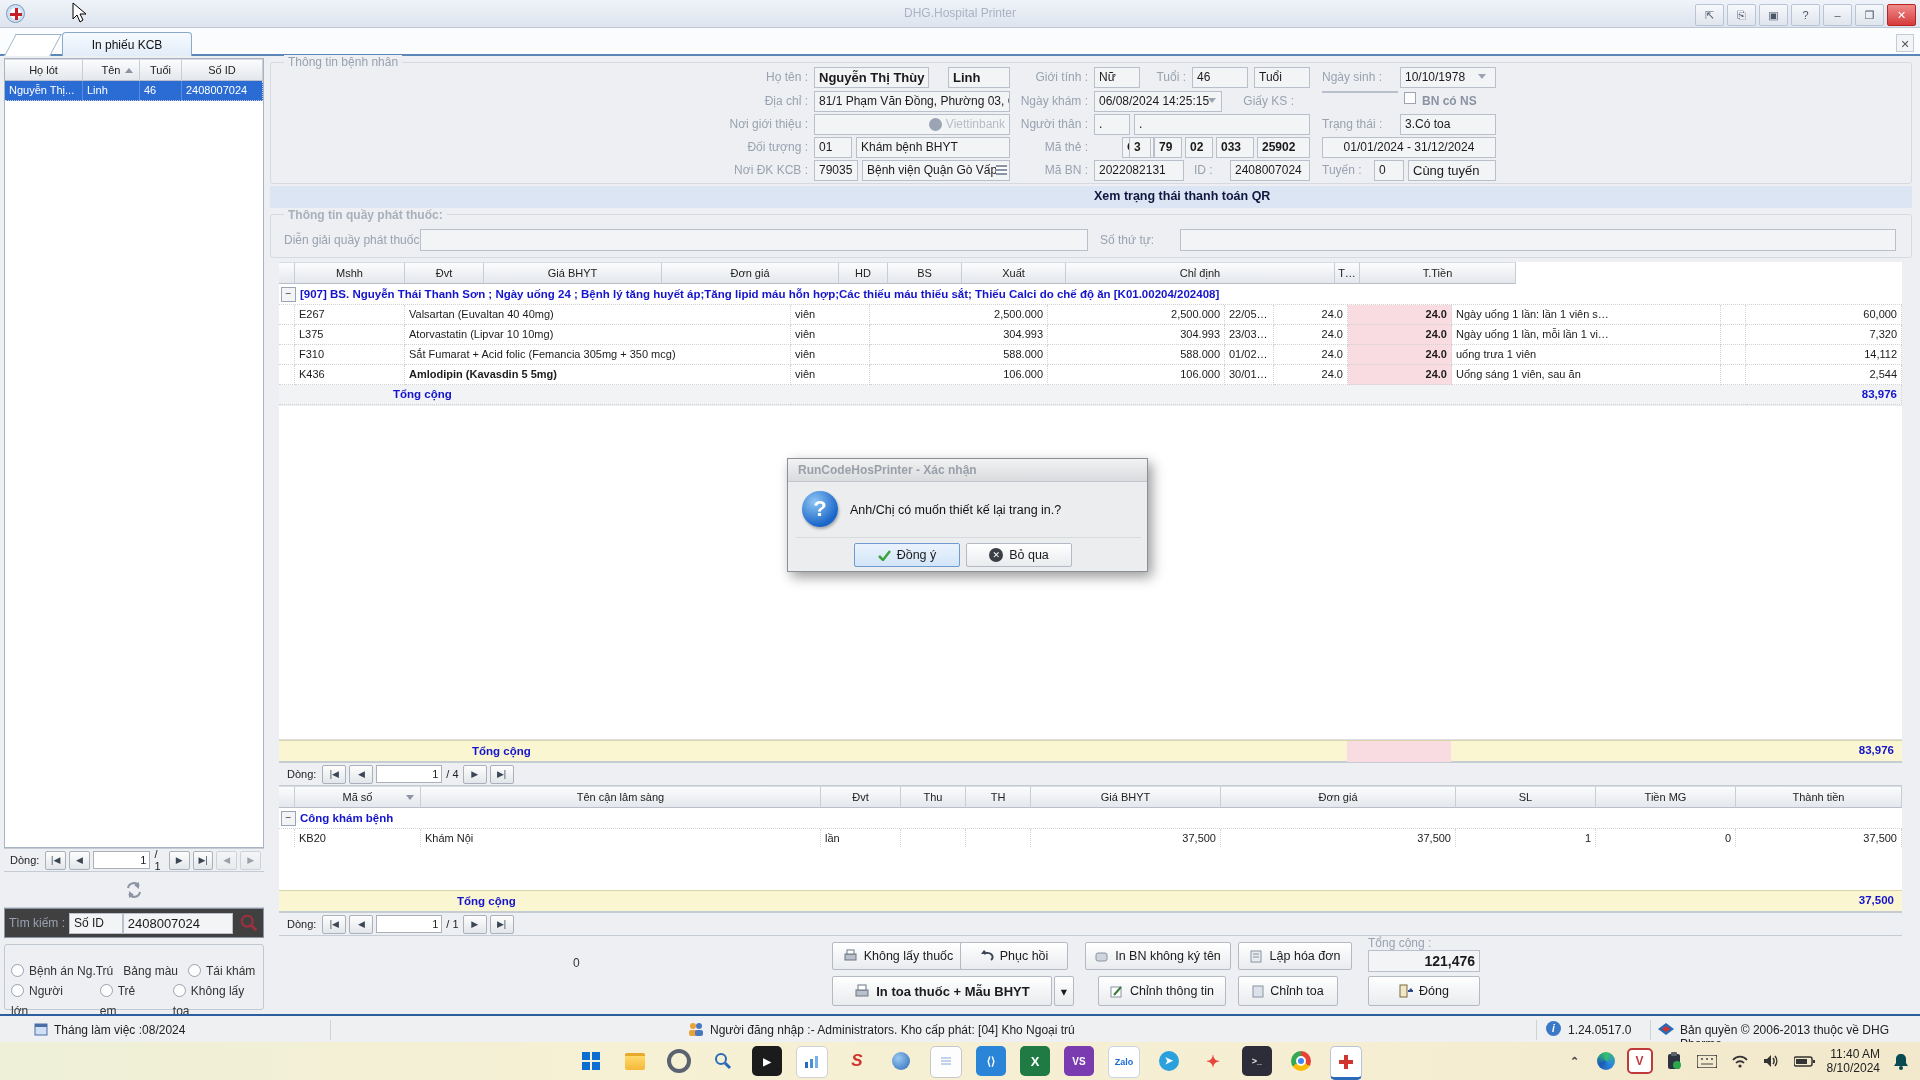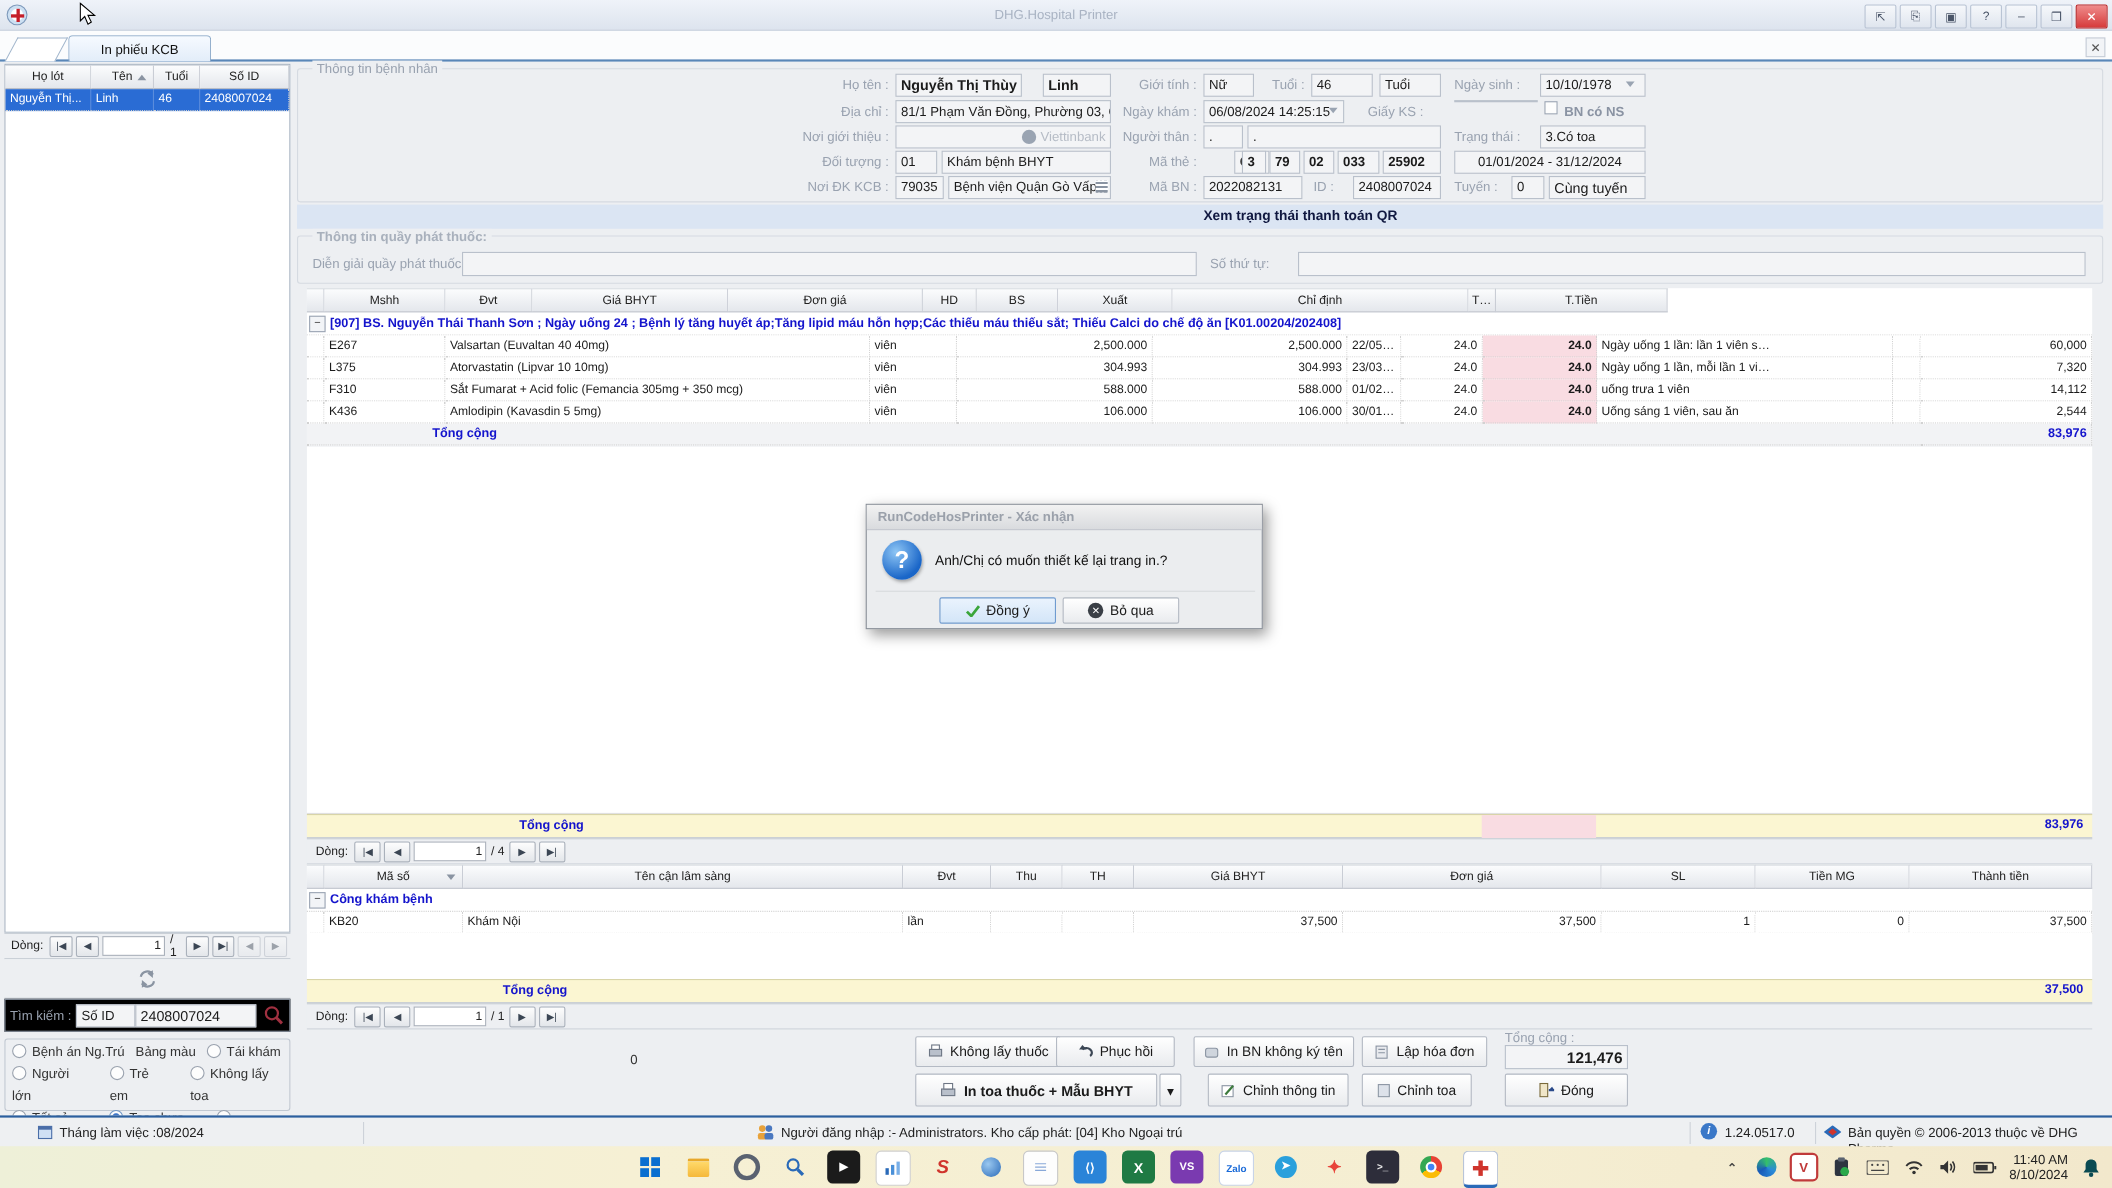--- a/index.html
+++ b/index.html
@@ -85,32 +85,32 @@
 
   <div class="abs" style="left:4px;top:872px;width:260px;height:36px;background:#edeff2;border-bottom:1px solid #c6ccd4;display:flex;align-items:center;justify-content:center;">
     <svg width="20" height="20" viewBox="0 0 20 20">
       <path d="M4 8 A6 6 0 0 1 15 6" fill="none" stroke="#8a94a2" stroke-width="2"></path>
         <polygon points="15,2 15,9 10,5" fill="#8a94a2"></polygon>
       <path d="M16 12 A6 6 0 0 1 5 14" fill="none" stroke="#8a94a2" stroke-width="2"></path>
         <polygon points="5,18 5,11 10,15" fill="#8a94a2"></polygon>
     </svg>
   </div>
 
-  <div class="abs" style="left:4px;top:908px;width:260px;height:30px;background:#000000;border:1px solid #8a94a2;display:flex;align-items:center;padding:0 4px;">
+  <div class="abs" style="left:4px;top:908px;width:260px;height:30px;background:#404040;border:1px solid #8a94a2;display:flex;align-items:center;padding:0 4px;">
     <span class="lb" style="margin-right:4px;">Tìm kiếm :</span>
     <div class="in" style="width:58px;position:relative;">Số ID</div>
     <div style="width:0;height:0;border-left:4px solid transparent;border-right:4px solid transparent;border-top:5px solid #9aa4b2;margin:0 6px 0 -14px;"></div>
     <div class="in" style="width:120px;font-size:13px;">2408007024</div>
     <svg width="22" height="22" viewBox="0 0 22 22" style="margin-left:6px;">
       <circle cx="9" cy="9" r="6" fill="none" stroke="#a03040" stroke-width="2.2"></circle>
       <line x1="13.5" y1="13.5" x2="19" y2="19" stroke="#a03040" stroke-width="3"></line>
     </svg>
   </div>
 
-  <div class="abs" style="left:4px;top:944px;width:260px;height:66px;background:#edeff2;border:1px solid #c2c9d2;border-radius:3px;font-size:12px;color:#333;padding:1px 6px;">
+  <div class="abs" style="left:4px;top:944px;width:260px;height:66px;background:#edeff2;border:1px solid #c2c9d2;border-radius:3px;font-size:12px;color:#333;padding:16px 6px;">
     <div style="display:flex;gap:10px;line-height:20px;">
       <span><span class="radio"></span><span>Bệnh án Ng.Trú</span></span>
       <span><span>Bảng màu</span></span>
       <span><span class="radio"></span><span>Tái khám</span></span>
     </div>
     <div style="display:flex;gap:22px;line-height:20px;">
       <span><span class="radio"></span><span>Người lớn</span></span>
       <span><span class="radio"></span><span>Trẻ em</span></span>
       <span><span class="radio"></span><span>Không lấy toa</span></span>
     </div>
@@ -250,21 +250,21 @@
         <div class="td" style="width:49px;">01/02…</div>
         <div class="td num" style="width:74px;">24.0</div>
         <div class="td num bold" style="width:104px;background:#f9dce2;">24.0</div>
         <div class="td" style="width:269px;">uống trưa 1 viên</div>
         <div class="td" style="width:25px;"></div>
         <div class="td num" style="width:156px;">14,112</div>
     </div>
     <div class="flex">
       <div class="td" style="width:16px;"></div>
         <div class="td" style="width:110px;">K436</div>
-        <div class="td" style="width:386px;">Amlodipin (Kavasdin 5 5mg)</div>
+        <div class="td" style="width:386px;font-weight:bold;">Amlodipin (Kavasdin 5 5mg)</div>
         <div class="td" style="width:79px;">viên</div>
         <div class="td num" style="width:178px;">106.000</div>
         <div class="td num" style="width:177px;">106.000</div>
         <div class="td" style="width:49px;">30/01…</div>
         <div class="td num" style="width:74px;">24.0</div>
         <div class="td num bold" style="width:104px;background:#f9dce2;">24.0</div>
         <div class="td" style="width:269px;">Uống sáng 1 viên, sau ăn</div>
         <div class="td" style="width:25px;"></div>
         <div class="td num" style="width:156px;">2,544</div>
     </div>

